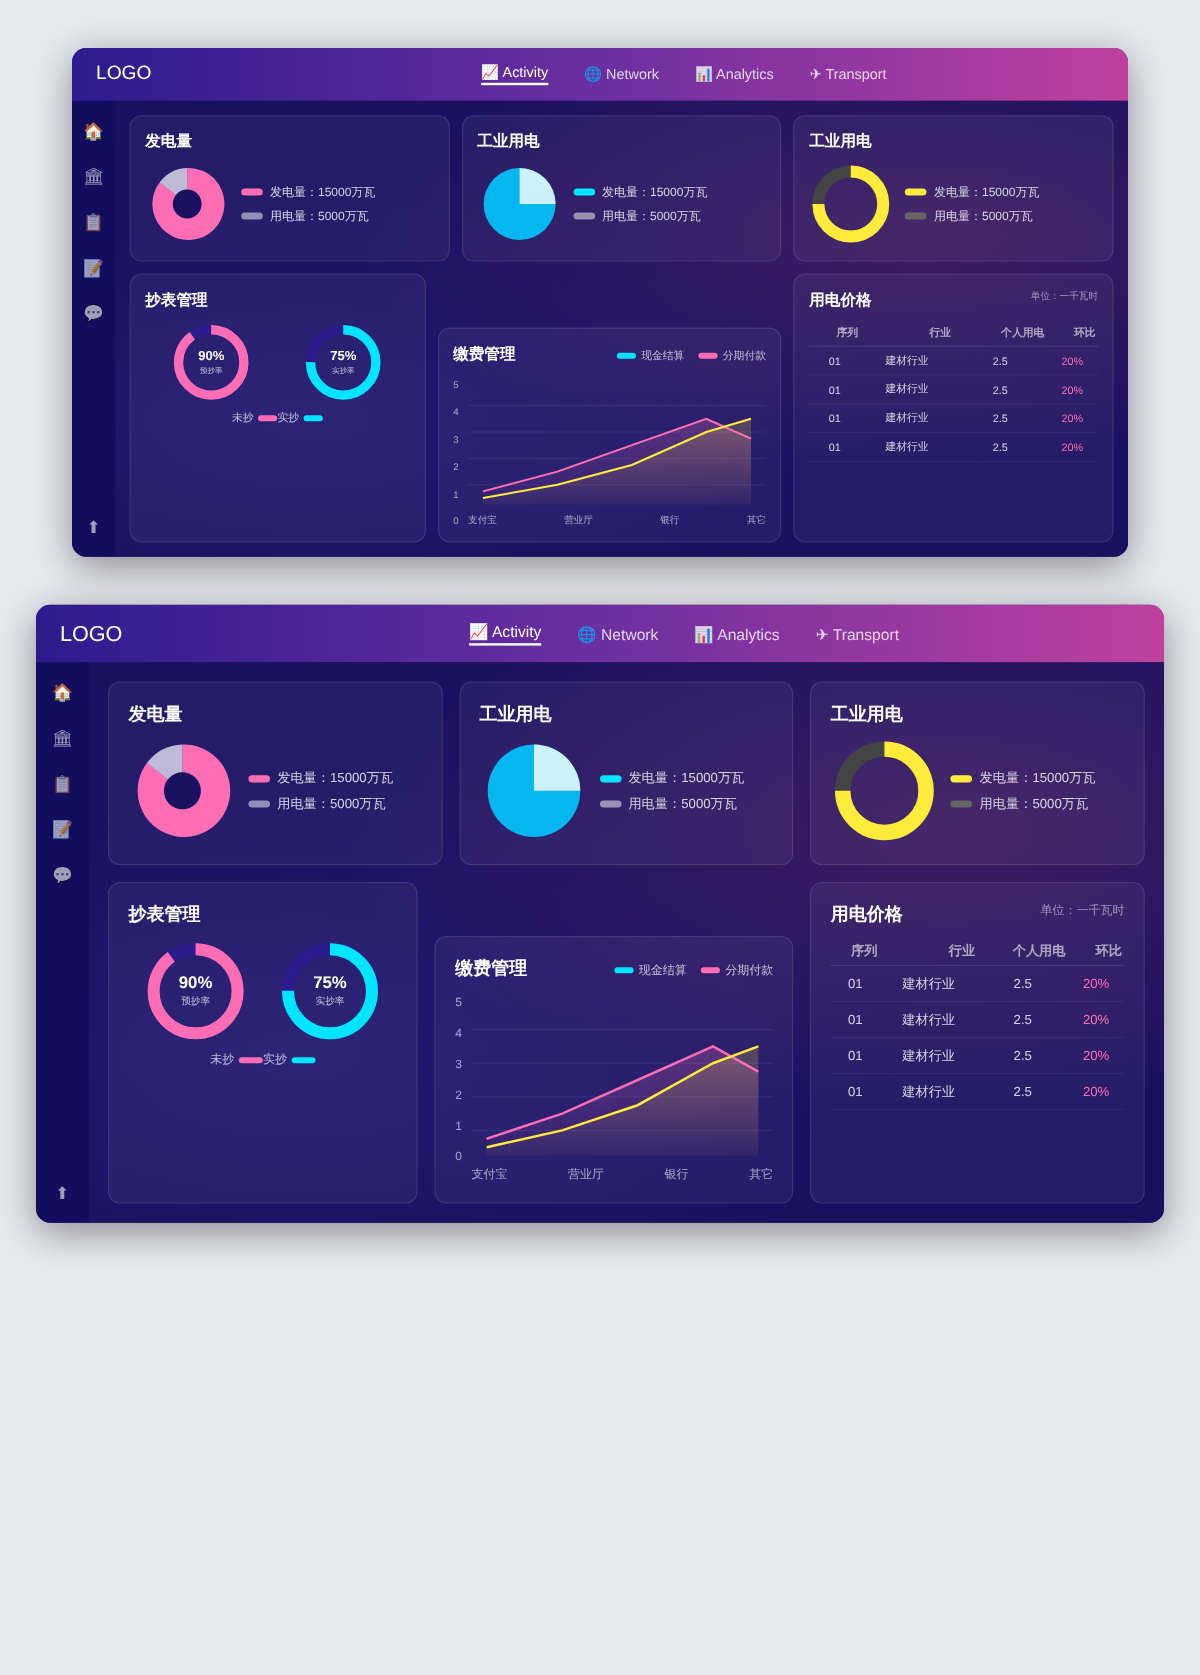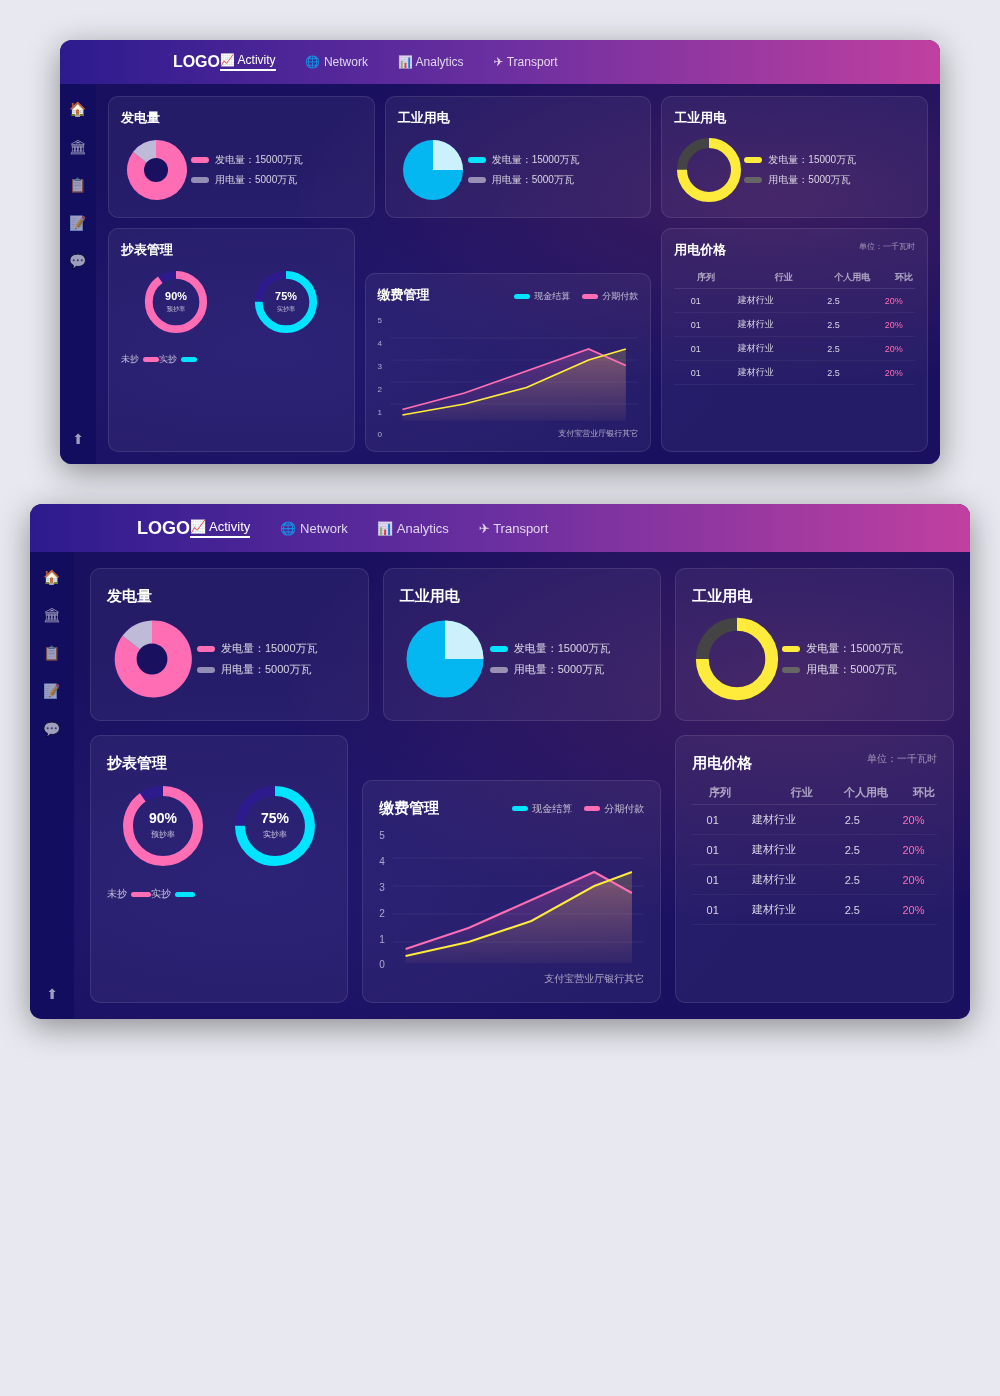--- a/index.html
+++ b/index.html
@@ -26,29 +26,30 @@
     
     .header {
       display: flex;
       align-items: center;
       background: linear-gradient(90deg, #2d1b8e 0%, #6b2fa0 50%, #c040a0 100%);
       padding: 10px 20px;
       height: 44px;
     }
     .header-logo {
       color: white;
-      font-weight: bold;
+      font-weight: normal;
       font-size: 16px;
       width: 140px;
-      text-align: right;
+      text-align: left;
     }
     .header-nav {
       display: flex;
       gap: 30px;
       flex: 1;
+      justify-content: center;
     }
     .nav-item {
       color: rgba(255,255,255,0.8);
       font-size: 12px;
       display: flex;
       align-items: center;
       gap: 4px;
       cursor: pointer;
     }
     .nav-item.active {
@@ -121,20 +122,21 @@
       font-size: 13px;
       font-weight: bold;
       margin-bottom: 8px;
       line-height: 1.4;
     }
 
     
     .power-card {
       display: flex;
       align-items: center;
+      gap: 10px;
     }
     .pie-container {
       position: relative;
       width: 70px;
       height: 70px;
       flex-shrink: 0;
     }
     .pie-container svg {
       width: 70px;
       height: 70px;
@@ -194,22 +196,22 @@
       font-size: 14px;
       font-weight: bold;
       fill: white;
     }
     .donut-sub-text {
       font-size: 8px;
       fill: rgba(255,255,255,0.7);
     }
     .meter-legend {
       display: flex;
-      justify-content: flex-start;
-      margin-top: 16px;
+      justify-content: center;
+      margin-top: 5px;
     }
     .legend-item {
       display: flex;
       align-items: center;
       gap: 4px;
       color: rgba(255,255,255,0.7);
       font-size: 9px;
     }
     .legend-dot {
       width: 16px;
@@ -241,21 +243,21 @@
       top: 0;
       bottom: 20px;
       display: flex;
       flex-direction: column;
       justify-content: space-between;
       color: rgba(255,255,255,0.6);
       font-size: 8px;
     }
     .x-axis-labels {
       display: flex;
-      justify-content: flex-end;
+      justify-content: space-between;
       padding-left: 20px;
       margin-top: 2px;
     }
     .x-label {
       color: rgba(255,255,255,0.6);
       font-size: 8px;
     }
 
     
     .price-card {

